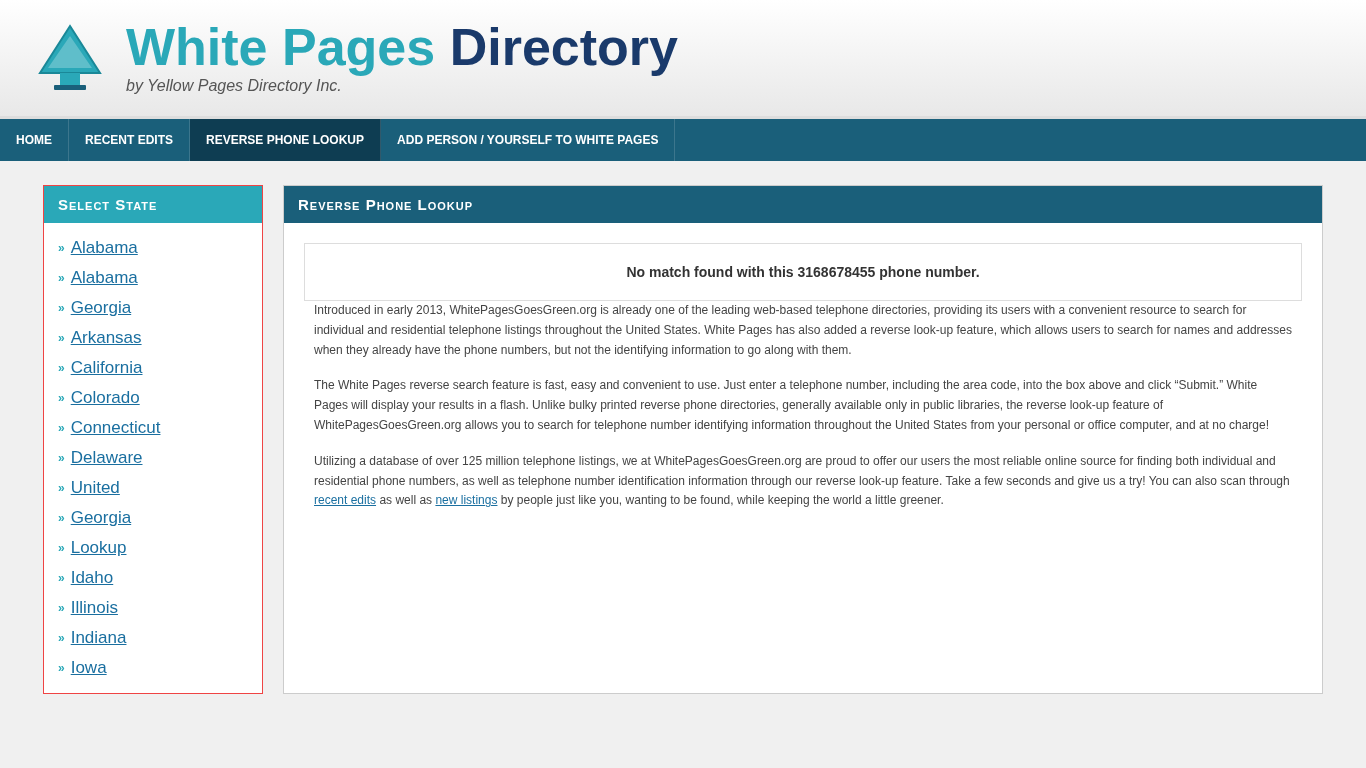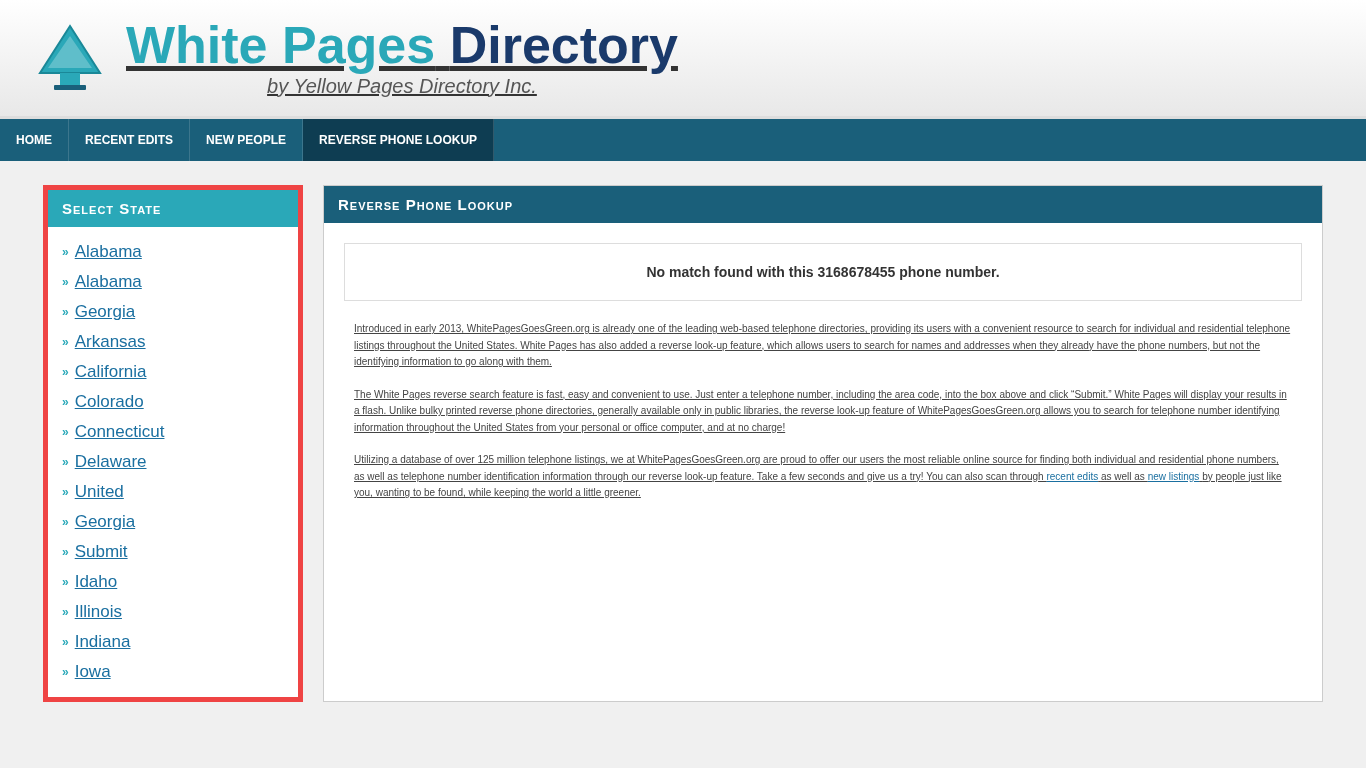--- a/index.html
+++ b/index.html
@@ -5,21 +5,20 @@
     * { margin: 0; padding: 0; box-sizing: border-box; }
     body { font-family: Arial, sans-serif; background: #f0f0f0; font-size: 14px; color: #333; }
 
     
     #header {
       background: linear-gradient(to bottom, #ffffff, #e8e8e8);
       padding: 18px 30px;
       display: flex;
       align-items: center;
       border-bottom: 3px solid #ddd;
-      text-decoration: underline;
     }
     #logo-area {
       display: flex;
       align-items: center;
       gap: 16px;
     }
     #logo-icon {
       width: 80px;
       height: 80px;
     }
@@ -32,25 +31,24 @@
       font-weight: bold;
       line-height: 1;
     }
     #logo-title .white-pages {
       color: #2aa8b8;
     }
     #logo-title .directory {
       color: #1a3a6b;
     }
     #logo-subtitle {
-      font-size: 20px;
+      font-size: 16px;
       color: #555;
       font-style: italic;
       margin-top: 4px;
-      text-align: center;
     }
 
     
     #nav {
       background: #1a5f7a;
       display: flex;
       align-items: flex-start;
     }
     .nav-item {
       color: white;
@@ -72,23 +70,23 @@
     #main-content {
       display: flex;
       gap: 20px;
       padding: 24px 20px;
       max-width: 1320px;
       margin: 0 auto;
     }
 
     
     #sidebar {
-      width: 260px;
+      width: 220px;
       flex-shrink: 0;
-      border: 5px solid #ef4444;
+      border: 1px solid #ef4444;
       background: white;
     }
     #sidebar-header {
       background: #2aa8b8;
       color: white;
       font-size: 15px;
       font-weight: bold;
       padding: 10px 14px;
       font-variant: small-caps;
       letter-spacing: 1px;
@@ -128,35 +126,33 @@
       padding: 10px 14px;
       font-variant: small-caps;
       letter-spacing: 1px;
     }
     #content-body {
       padding: 20px;
     }
     #no-match-box {
       border: 1px solid #ddd;
       padding: 20px;
-      margin-bottom: 20px;
       text-align: center;
       font-weight: bold;
       font-size: 14px;
       color: #333;
     }
     #description-section {
       padding: 0 10px;
       line-height: 1.65;
       color: #444;
     }
     #description-section p {
       margin-bottom: 16px;
-      font-size: 10px;
-      text-decoration: underline;
+      font-size: 12px;
     }
     #description-section a {
       color: #1a6fa0;
       text-decoration: underline;
     }
   </style>
 </head>
 <body>
 
 <div id="header">
@@ -174,22 +170,22 @@
         <span class="directory">Directory</span>
       </div>
       <div id="logo-subtitle">by Yellow Pages Directory Inc.</div>
     </div>
   </div>
 </div>
 
 <nav id="nav">
     <div class="nav-item">HOME</div>
     <div class="nav-item">RECENT EDITS</div>
-    <div class="nav-item">NEW PEOPLE</div>
     <div class="nav-item active">REVERSE PHONE LOOKUP</div>
+    <div class="nav-item">ADD PERSON / YOURSELF TO WHITE PAGES</div>
   </nav>
 
 <div id="main-content">
 
   <div id="sidebar">
     <div id="sidebar-header">Select State</div>
     <div id="sidebar-list">
         <div class="sidebar-state-item">
           <span class="sidebar-chevron">»</span>
           <span class="sidebar-state-link">Alabama</span>
@@ -225,21 +221,21 @@
         <div class="sidebar-state-item">
           <span class="sidebar-chevron">»</span>
           <span class="sidebar-state-link">United</span>
         </div>
         <div class="sidebar-state-item">
           <span class="sidebar-chevron">»</span>
           <span class="sidebar-state-link">Georgia</span>
         </div>
         <div class="sidebar-state-item">
           <span class="sidebar-chevron">»</span>
-          <span class="sidebar-state-link">Submit</span>
+          <span class="sidebar-state-link">Lookup</span>
         </div>
         <div class="sidebar-state-item">
           <span class="sidebar-chevron">»</span>
           <span class="sidebar-state-link">Idaho</span>
         </div>
         <div class="sidebar-state-item">
           <span class="sidebar-chevron">»</span>
           <span class="sidebar-state-link">Illinois</span>
         </div>
         <div class="sidebar-state-item">

